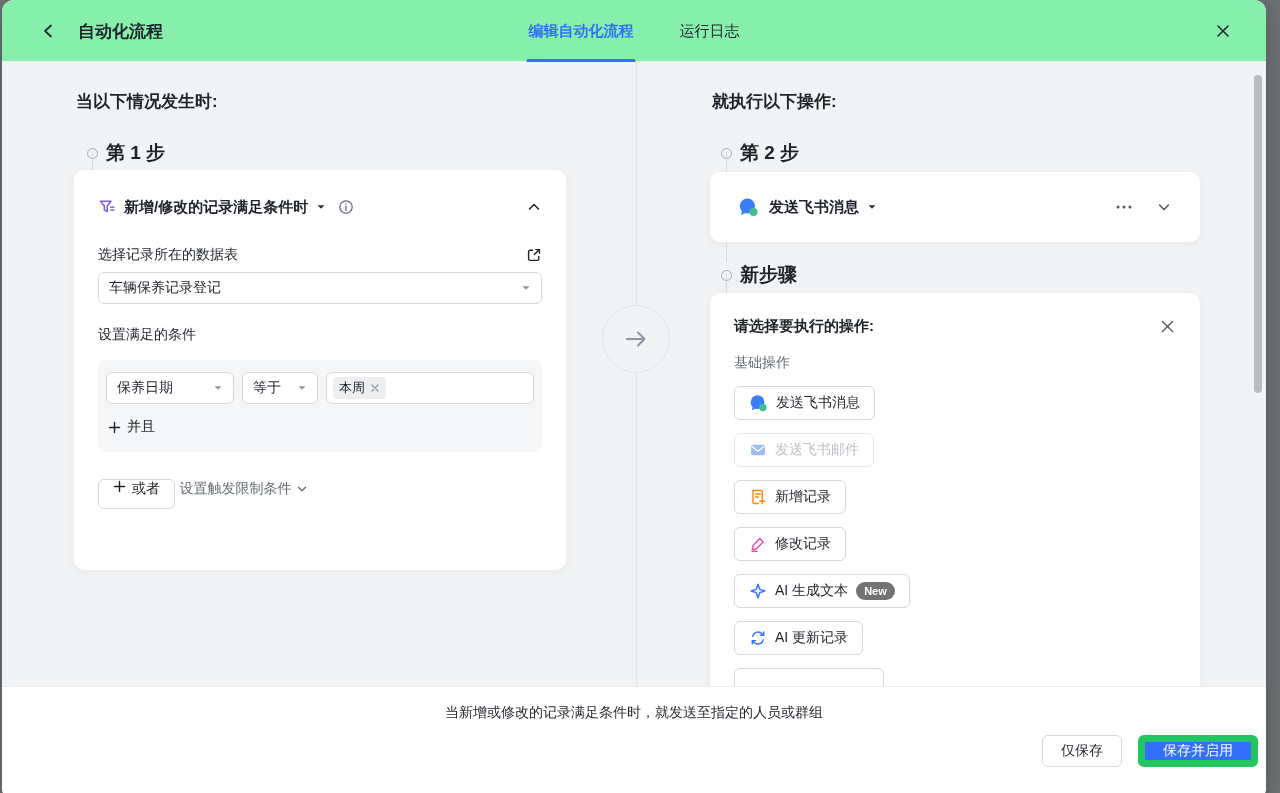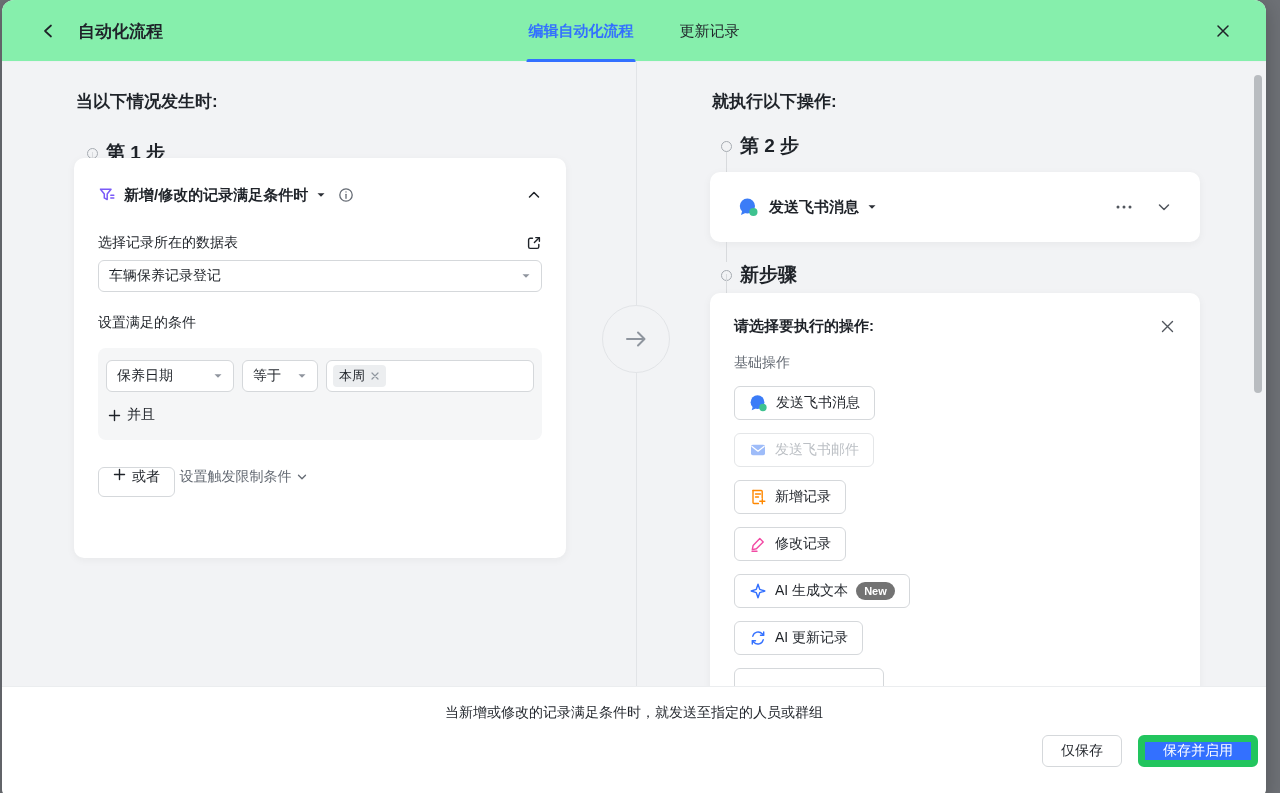--- a/index.html
+++ b/index.html
@@ -33,21 +33,21 @@
   .panel-heading { position:absolute; font-size:17px; font-weight:bold; }
   .step-row { position:absolute; display:flex; align-items:center; gap:8px; }
   .ring { width:11px; height:11px; border:1px solid #a6abb1; border-radius:50%; background:#f2f3f5; }
   .step-label { font-size:19px; font-weight:bold; }
   .connector { position:absolute; width:1px; background:#d8dadd; }
 
   .card { position:absolute; background:#fff; border-radius:10px;
           box-shadow:0 2px 8px rgba(31,35,41,.05); }
 
   
-  .trigger-card { left:72px; top:96px; width:492px; height:400px; padding:24px; }
+  .trigger-card { left:72px; top:108px; width:492px; height:400px; padding:24px; }
   .card-head { display:flex; align-items:center; gap:8px; height:26px; }
   .card-title { font-size:15px; font-weight:bold; }
   .spacer { flex:1; }
   .field-label { font-size:14px; margin-top:20px; display:flex; align-items:center; justify-content:space-between; }
   .select { display:flex; align-items:center; height:32px; background:#fff;
             border:1px solid #d5d8db; border-radius:6px; padding:0 10px; font-size:14px; cursor:pointer; }
   .select .sel-caret { margin-left:auto; }
   .table-select { margin-top:8px; }
   .cond-group { margin-top:16px; background:#f5f6f7; border-radius:8px; padding:12px 8px 14px; }
   .cond-row { display:flex; gap:8px; }
@@ -115,21 +115,21 @@
         </span>
       </button>
       <div class="hdr-title">自动化流程</div>
     </div>
     <div class="tabs">
       <div class="tab active">
         <span>编辑自动化流程</span>
         <div class="underline"></div>
       </div>
       <div class="tab">
-        <span>更新记录</span>
+        <span>运行日志</span>
       </div>
     </div>
     <button class="icon-btn hdr-close">
       <span>
         <svg width="18" height="18" viewBox="0 0 18 18">
             <path d="M4 4 L14 14 M14 4 L4 14" stroke="#1f2329" stroke-width="1.5" stroke-linecap="round"></path>
           </svg>
       </span>
     </button>
   </div>
@@ -260,21 +260,21 @@
       <span>
         <svg width="28" height="24" viewBox="0 0 28 24" fill="none" stroke="#8f959e" stroke-width="2" stroke-linecap="round" stroke-linejoin="round">
           <path d="M5 12h17"></path>
             <polyline points="16,5.5 22.5,12 16,18.5"></polyline>
         </svg>
       </span>
     </div>
 
     <div class="panel-heading" style="left:710px; top:28px;">就执行以下操作:</div>
 
-    <div class="step-row" style="left:719px; top:71px;">
+    <div class="step-row" style="left:719px; top:78px;">
       <div class="ring"></div>
       <div class="step-label">第 2 步</div>
     </div>
     <div class="connector" style="left:724px; top:90px; height:20px;"></div>
 
     <div class="card action-card">
       <span style="margin-right:10px;">
         <svg width="21" height="21" viewBox="0 0 21 21">
           <circle cx="9.4" cy="9" r="7.6" fill="#3b7cf7"></circle>
           <path d="M4.2 13.8 L3 18l4.4-1.9z" fill="#3b7cf7"></path>

